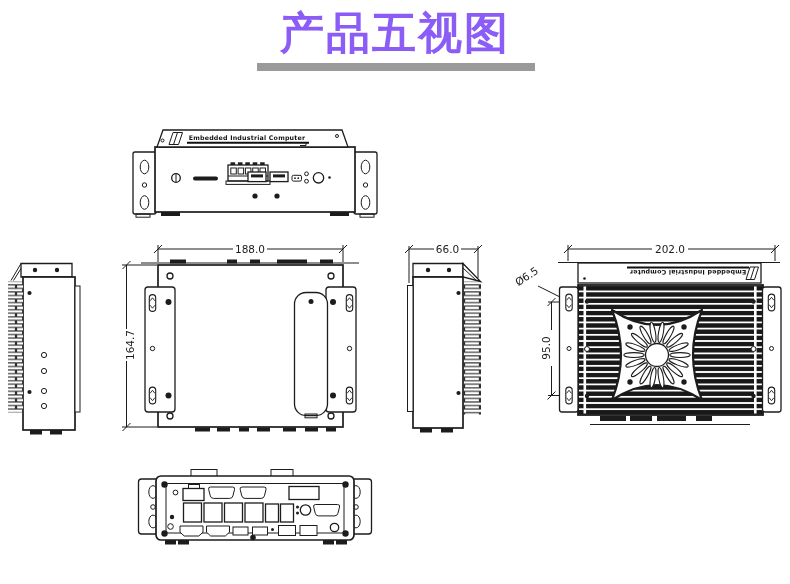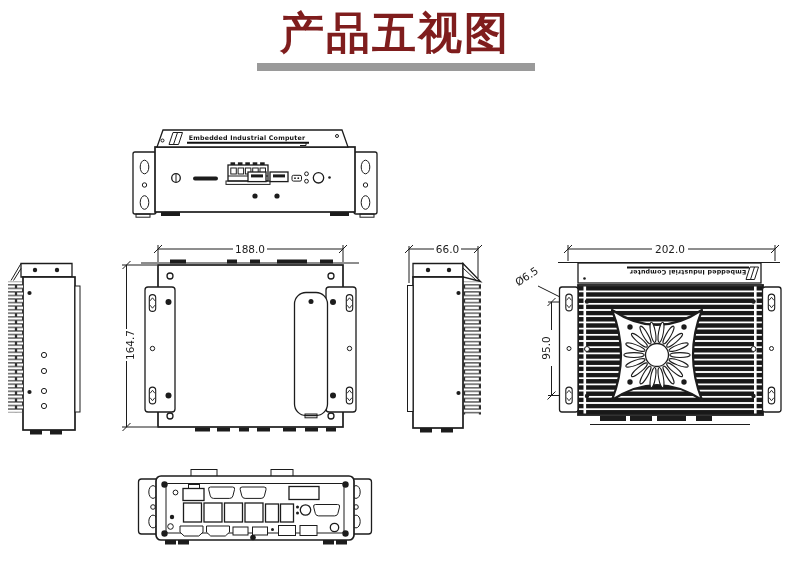--- a/index.html
+++ b/index.html
@@ -16,21 +16,21 @@
   .sw{fill:#fff;stroke:#1c1c1c;stroke-width:1.3px}
   .f{fill:#1c1c1c;stroke:none}
   .thin{stroke-width:1px}
   .bold{stroke-width:1.7px}
   .tabs rect{fill:#1c1c1c}
   [data-name="fan-fins"] ellipse{fill:#fff;stroke:#1c1c1c;stroke-width:1.05px}
 </style>
 </head>
 <body style="background: rgb(255, 255, 255);">
 
-<h1 class="page-title" data-name="page-title" style="color: #7f1d1d;">产品五视图</h1>
+<h1 class="page-title" data-name="page-title" style="color: #8b5cf6;">产品五视图</h1>
 <div class="title-underline" data-name="title-underline" style="background: rgb(154, 154, 154);"></div>
 
 <svg class="sheet" width="790" height="584" viewBox="0 0 790 584" data-name="five-view-technical-drawing">
 <defs>
   <pattern id="hstripes" width="8" height="6.2" patternUnits="userSpaceOnUse">
     <rect width="8" height="6.2" fill="#fff"></rect>
     <rect y="0.9" width="8" height="4.4" fill="#181818"></rect>
   </pattern>
   <pattern id="comb" width="16" height="7.1" patternUnits="userSpaceOnUse">
     <rect x="0.6" y="0.8" width="14.8" height="3.6" fill="#fff" stroke="#1c1c1c" stroke-width="1.05"></rect>

